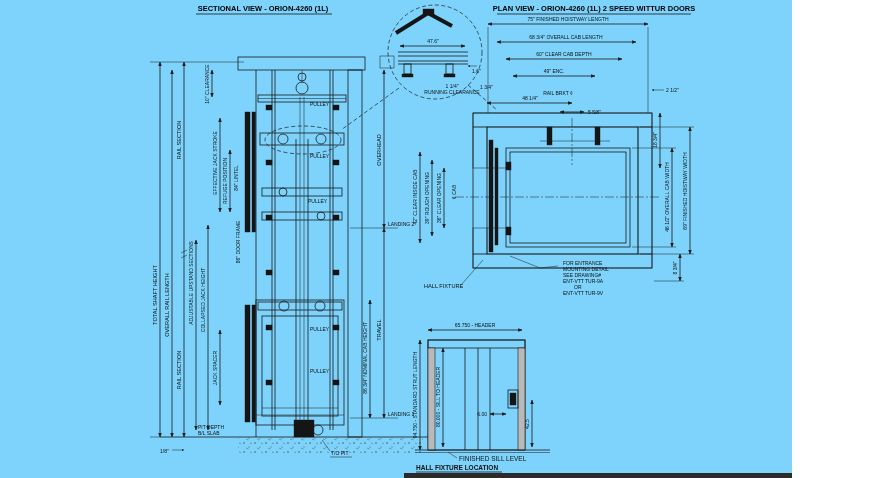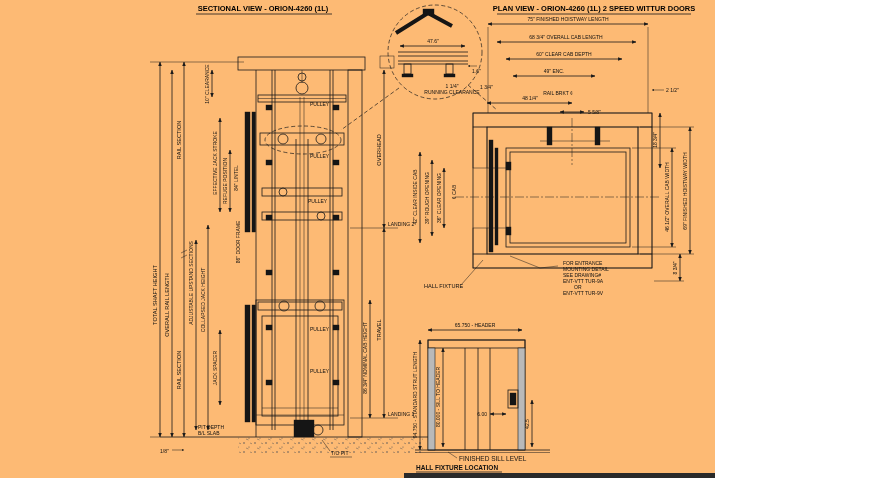--- a/index.html
+++ b/index.html
@@ -1,16 +1,16 @@
 <!DOCTYPE html>
 <html><head>
 <meta charset="utf-8">
 <style>
   html,body{margin:0;padding:0;background:#fff;}
-  .sheet{position:relative;width:715px;height:478px;background:#fdba74;overflow:hidden;
+  .sheet{position:relative;width:792px;height:478px;background:#7dd3fc;overflow:hidden;
          font-family:"Liberation Sans",sans-serif;}
   svg{position:absolute;left:0;top:0;}
   .ln{stroke:#1b1b1b;stroke-width:.8;fill:none;}
   .thin{stroke:#1b1b1b;stroke-width:.5;fill:none;}
   .blk{fill:#151515;stroke:#151515;stroke-width:.4;}
   .gry{fill:#b9b9b9;stroke:#1b1b1b;stroke-width:.6;}
   .dsh{stroke:#1b1b1b;stroke-width:.7;fill:none;stroke-dasharray:4 2.5;}
   .cl{stroke:#1b1b1b;stroke-width:.5;fill:none;stroke-dasharray:9 2 2 2;}
   .t{font-family:"Liberation Sans",sans-serif;font-size:5.6px;fill:#111;stroke:none;}
   .t5{font-family:"Liberation Sans",sans-serif;font-size:5px;fill:#111;stroke:none;}

